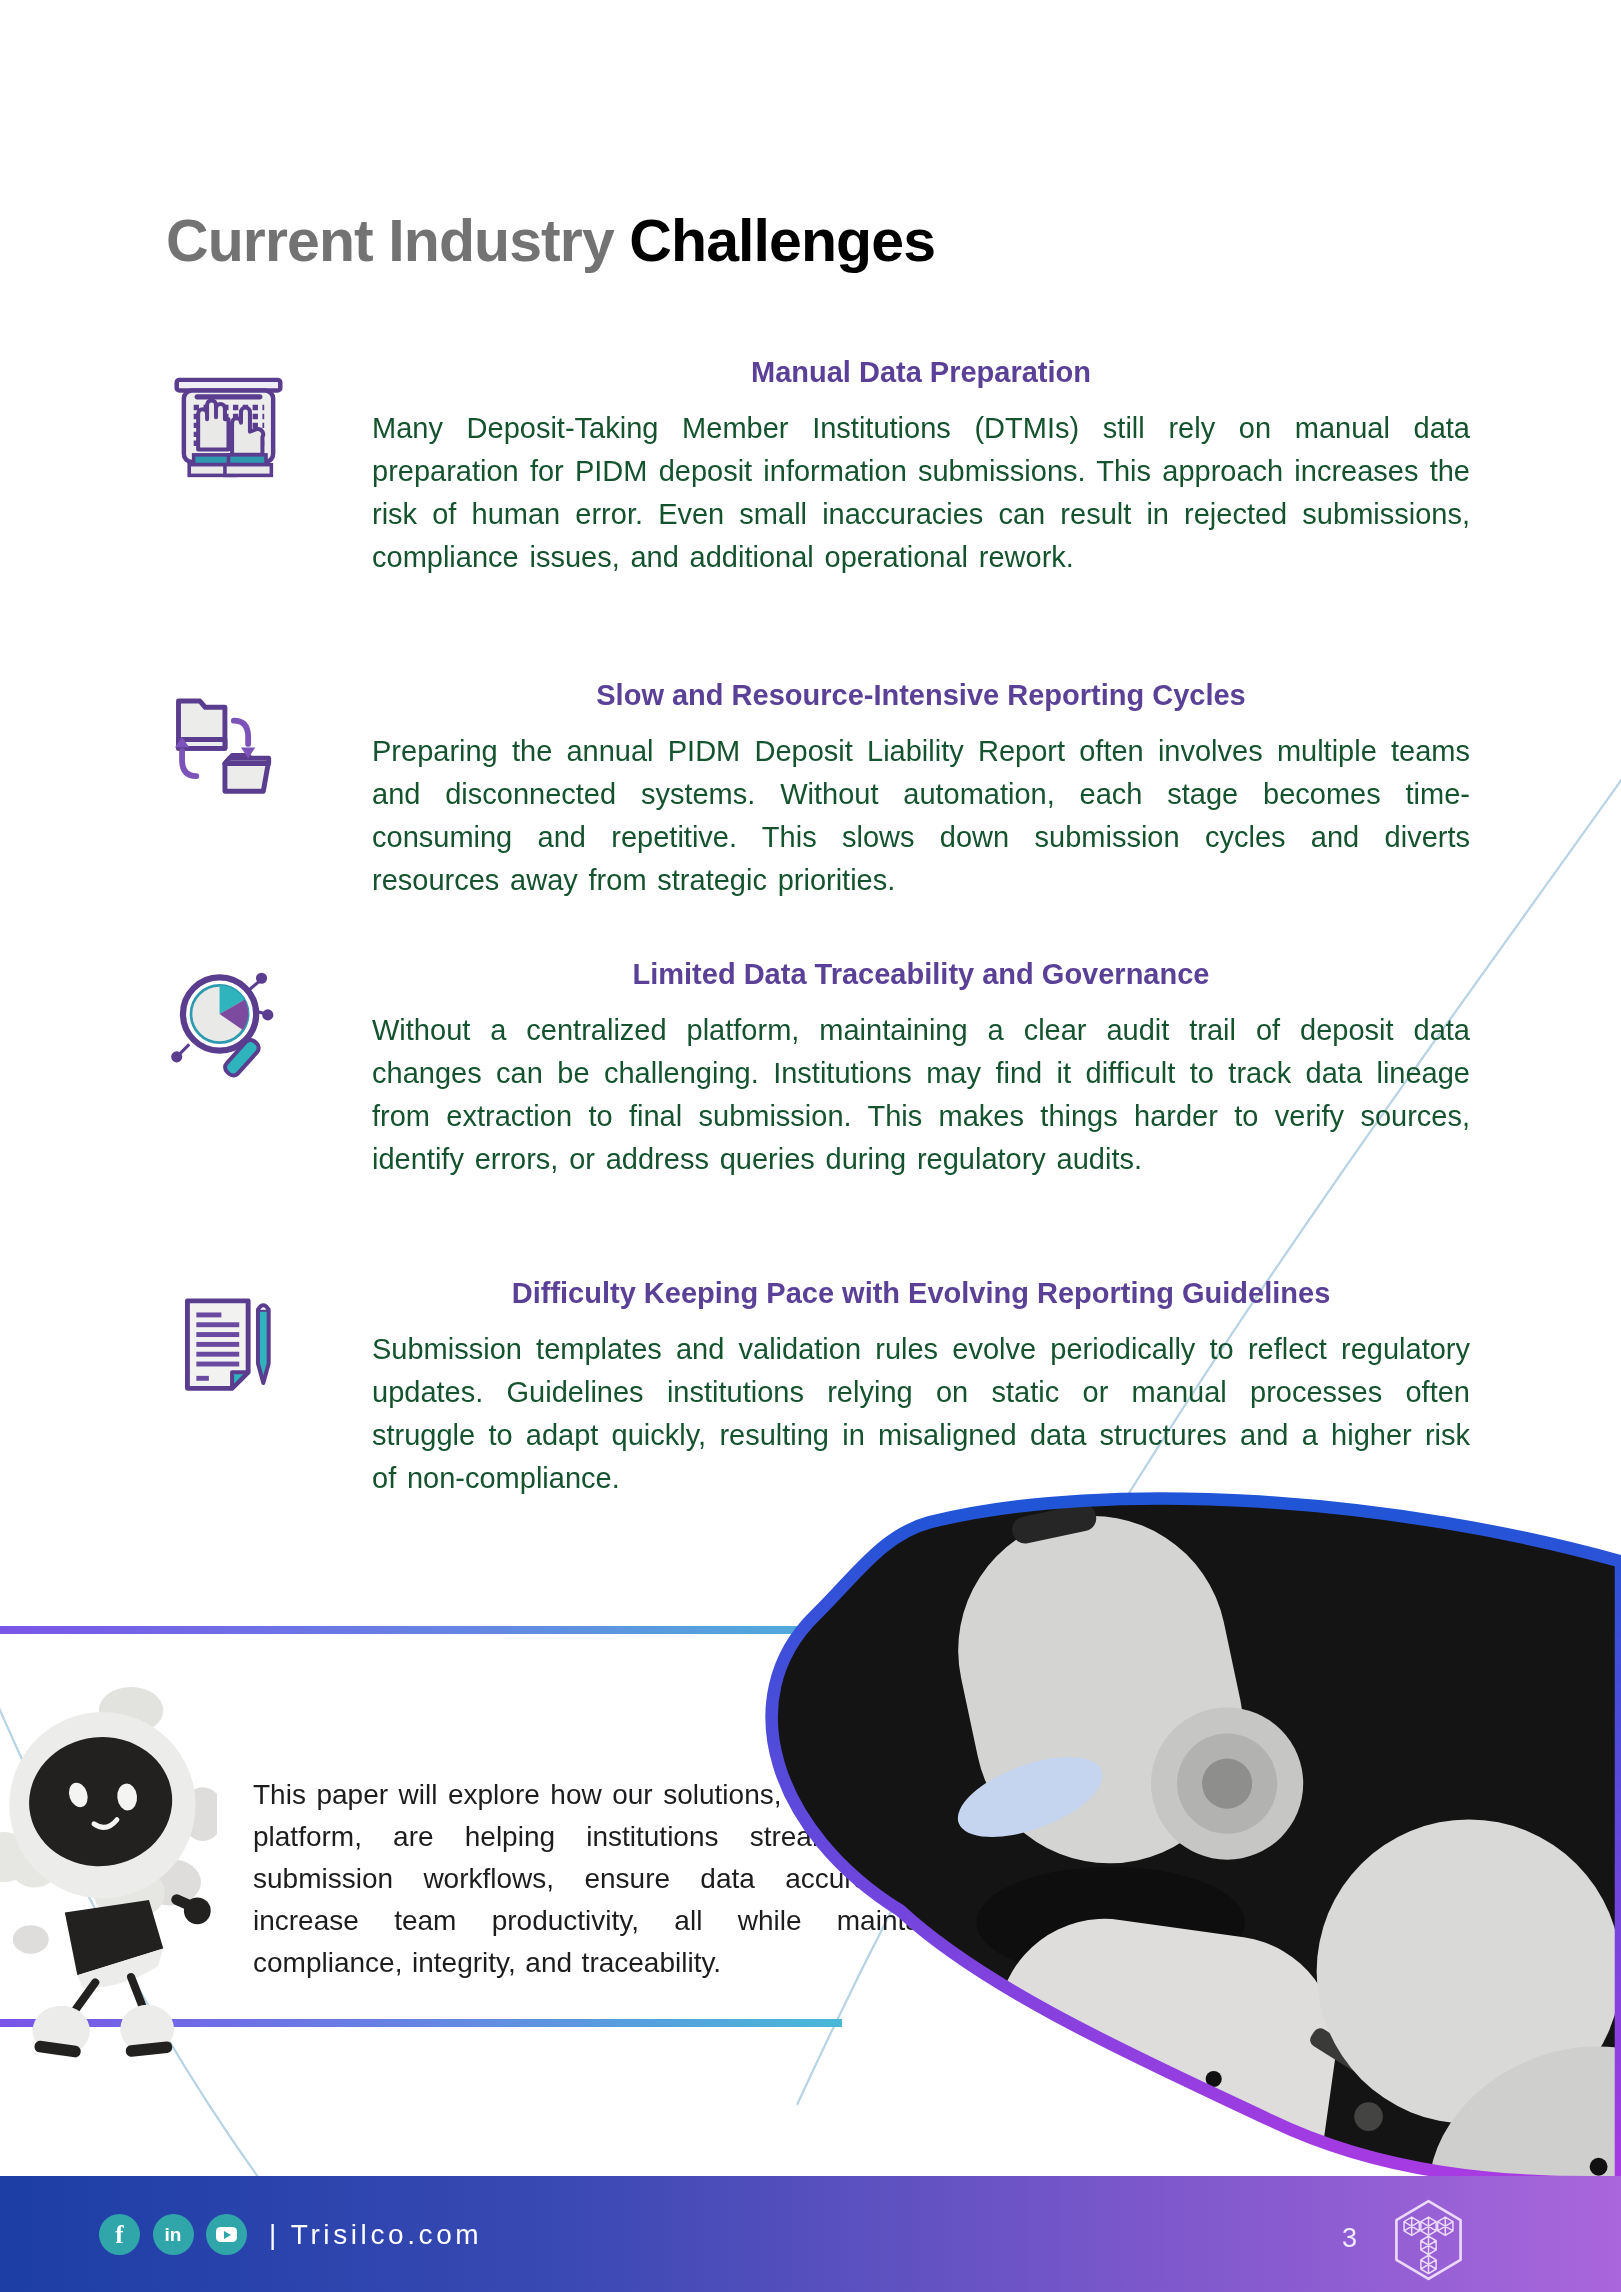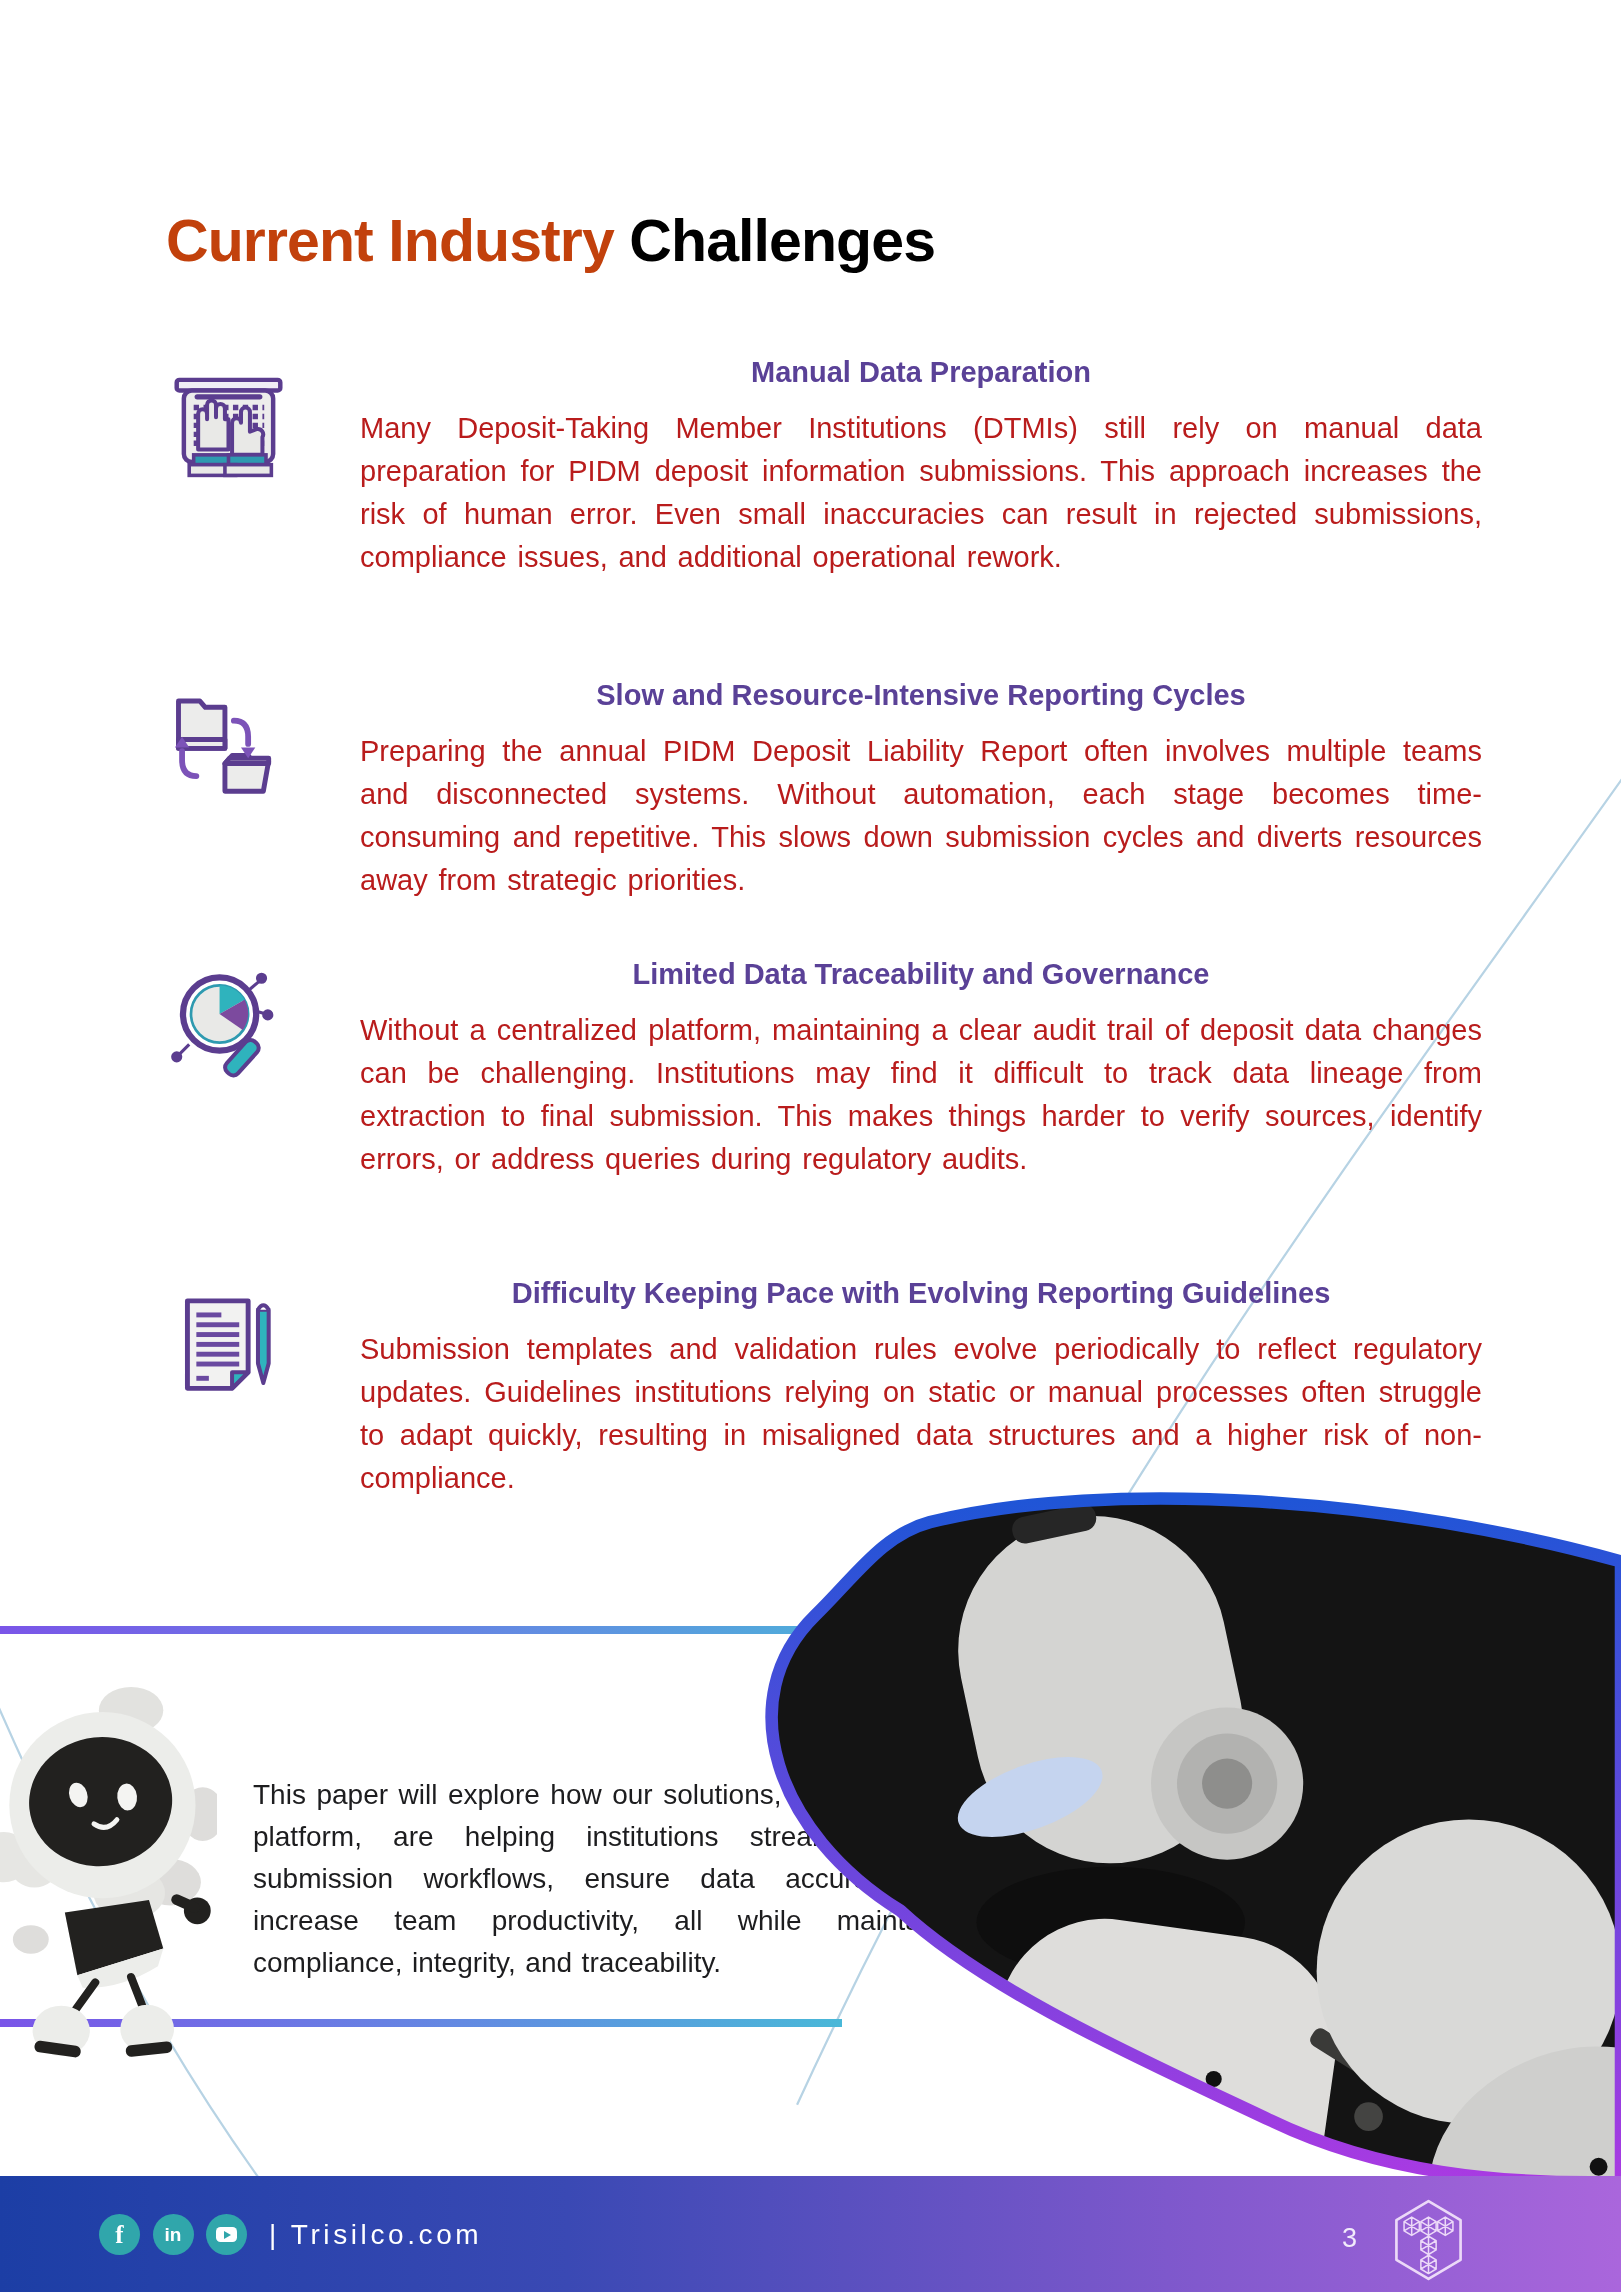--- a/index.html
+++ b/index.html
@@ -6,29 +6,29 @@
   .page{
     position:relative;width:1621px;height:2293px;background:#ffffff;
     font-family:"Liberation Sans",sans-serif;overflow:hidden;
   }
   
   .arcs{position:absolute;left:0;top:0;width:1621px;height:2293px;z-index:1;}
 
   
   .title{position:absolute;left:166px;top:167px;z-index:2;
          font-size:59px;font-weight:bold;letter-spacing:-0.9px;white-space:nowrap;}
-  .title .t-teal{color:#c2410c;}
+  .title .t-teal{color:#737373;}
   .title .t-purple{color:#000000;}
 
   
   .section{position:absolute;left:166px;width:1320px;z-index:2;}
   .sec-icon{position:absolute;left:0;top:1.8px;width:125px;height:133px;}
   .sec-content{margin-left:190px;}
   .sec-heading{font-size:29px;font-weight:bold;color:#5a4197;margin:0 0 18px 0;text-align:center;}
-  .sec-body{font-size:29px;line-height:43px;color:#b91c1c;margin:4px;
+  .sec-body{font-size:29px;line-height:43px;color:#14532d;margin:16px;
             text-align:justify;word-spacing:2.7px;}
   .s1{top:356px;} .s2{top:679px;} .s3{top:958px;} .s4{top:1277px;}
 
   
   .divider{position:absolute;height:8px;z-index:2;
            background:linear-gradient(90deg,#7a55e8 0%,#638ae2 55%,#49b8d8 100%);}
   .divider-1{left:0;top:1626px;width:924px;}
   .divider-2{left:0;top:2019px;width:842px;}
 
   

